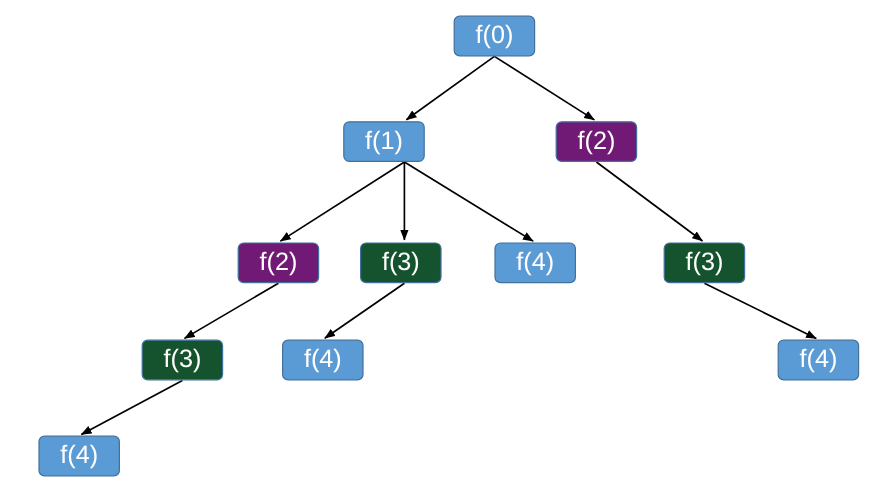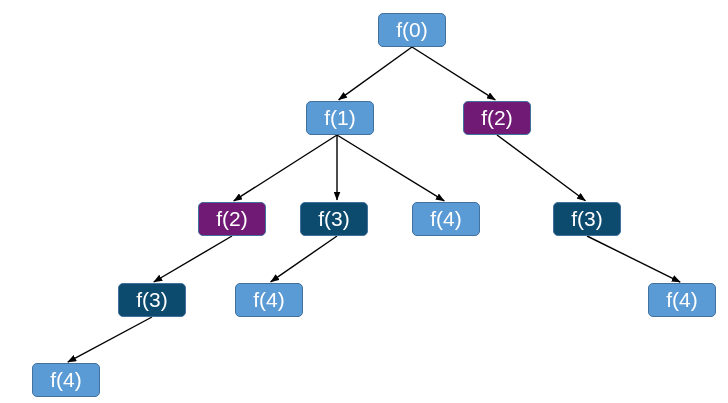--- a/index.html
+++ b/index.html
@@ -42,21 +42,21 @@
     letter-spacing: 0px;
     white-space: nowrap;
     user-select: none;
   }
   .node-label {
     display: block;
     transform: translateY(-1px);
   }
   .fill-blue   { background: #5B9BD5; }
   .fill-orange { background: #701a75; }
-  .fill-red    { background: #0c4a6e; }
+  .fill-red    { background: #14532d; }
 </style>
 </head>
 <body>
 
 <div id="canvas">
 
   <svg id="edge-layer" viewBox="0 0 728 403" width="728" height="403" xmlns="http://www.w3.org/2000/svg">
     <defs>
       <marker id="arrowhead" markerWidth="9" markerHeight="7" refX="8.5" refY="3.5" orient="auto" markerUnits="userSpaceOnUse">
         <polygon points="0 0, 9 3.5, 0 7" fill="#000000"></polygon>
@@ -73,21 +73,21 @@
         <line x1="337" y1="236" x2="270.645254919291" y2="281.8628385116665" stroke="#000000" stroke-width="1.4" marker-end="url(#arrowhead)"></line>
         <line x1="587" y1="236" x2="680.2073876208475" y2="282.1131286124193" stroke="#000000" stroke-width="1.4" marker-end="url(#arrowhead)"></line>
         <line x1="152" y1="317" x2="67.76356928386939" y2="362.05669549932566" stroke="#000000" stroke-width="1.4" marker-end="url(#arrowhead)"></line>
       </g>
   </svg>
 
   <div id="nodes-group">
       <div class="node fill-blue" style="left: 378px; top: 13px; width: 68px; height: 34px;">
         <span class="node-label">f(0)</span>
       </div>
-      <div class="node fill-blue" style="left: 306px; top: 101px; width: 68px; height: 34px;">
+      <div class="node fill-blue" style="left: 286px; top: 101px; width: 68px; height: 34px;">
         <span class="node-label">f(1)</span>
       </div>
       <div class="node fill-orange" style="left: 463px; top: 101px; width: 68px; height: 34px;">
         <span class="node-label">f(2)</span>
       </div>
       <div class="node fill-orange" style="left: 198px; top: 202px; width: 68px; height: 34px;">
         <span class="node-label">f(2)</span>
       </div>
       <div class="node fill-red" style="left: 300px; top: 202px; width: 68px; height: 34px;">
         <span class="node-label">f(3)</span>

